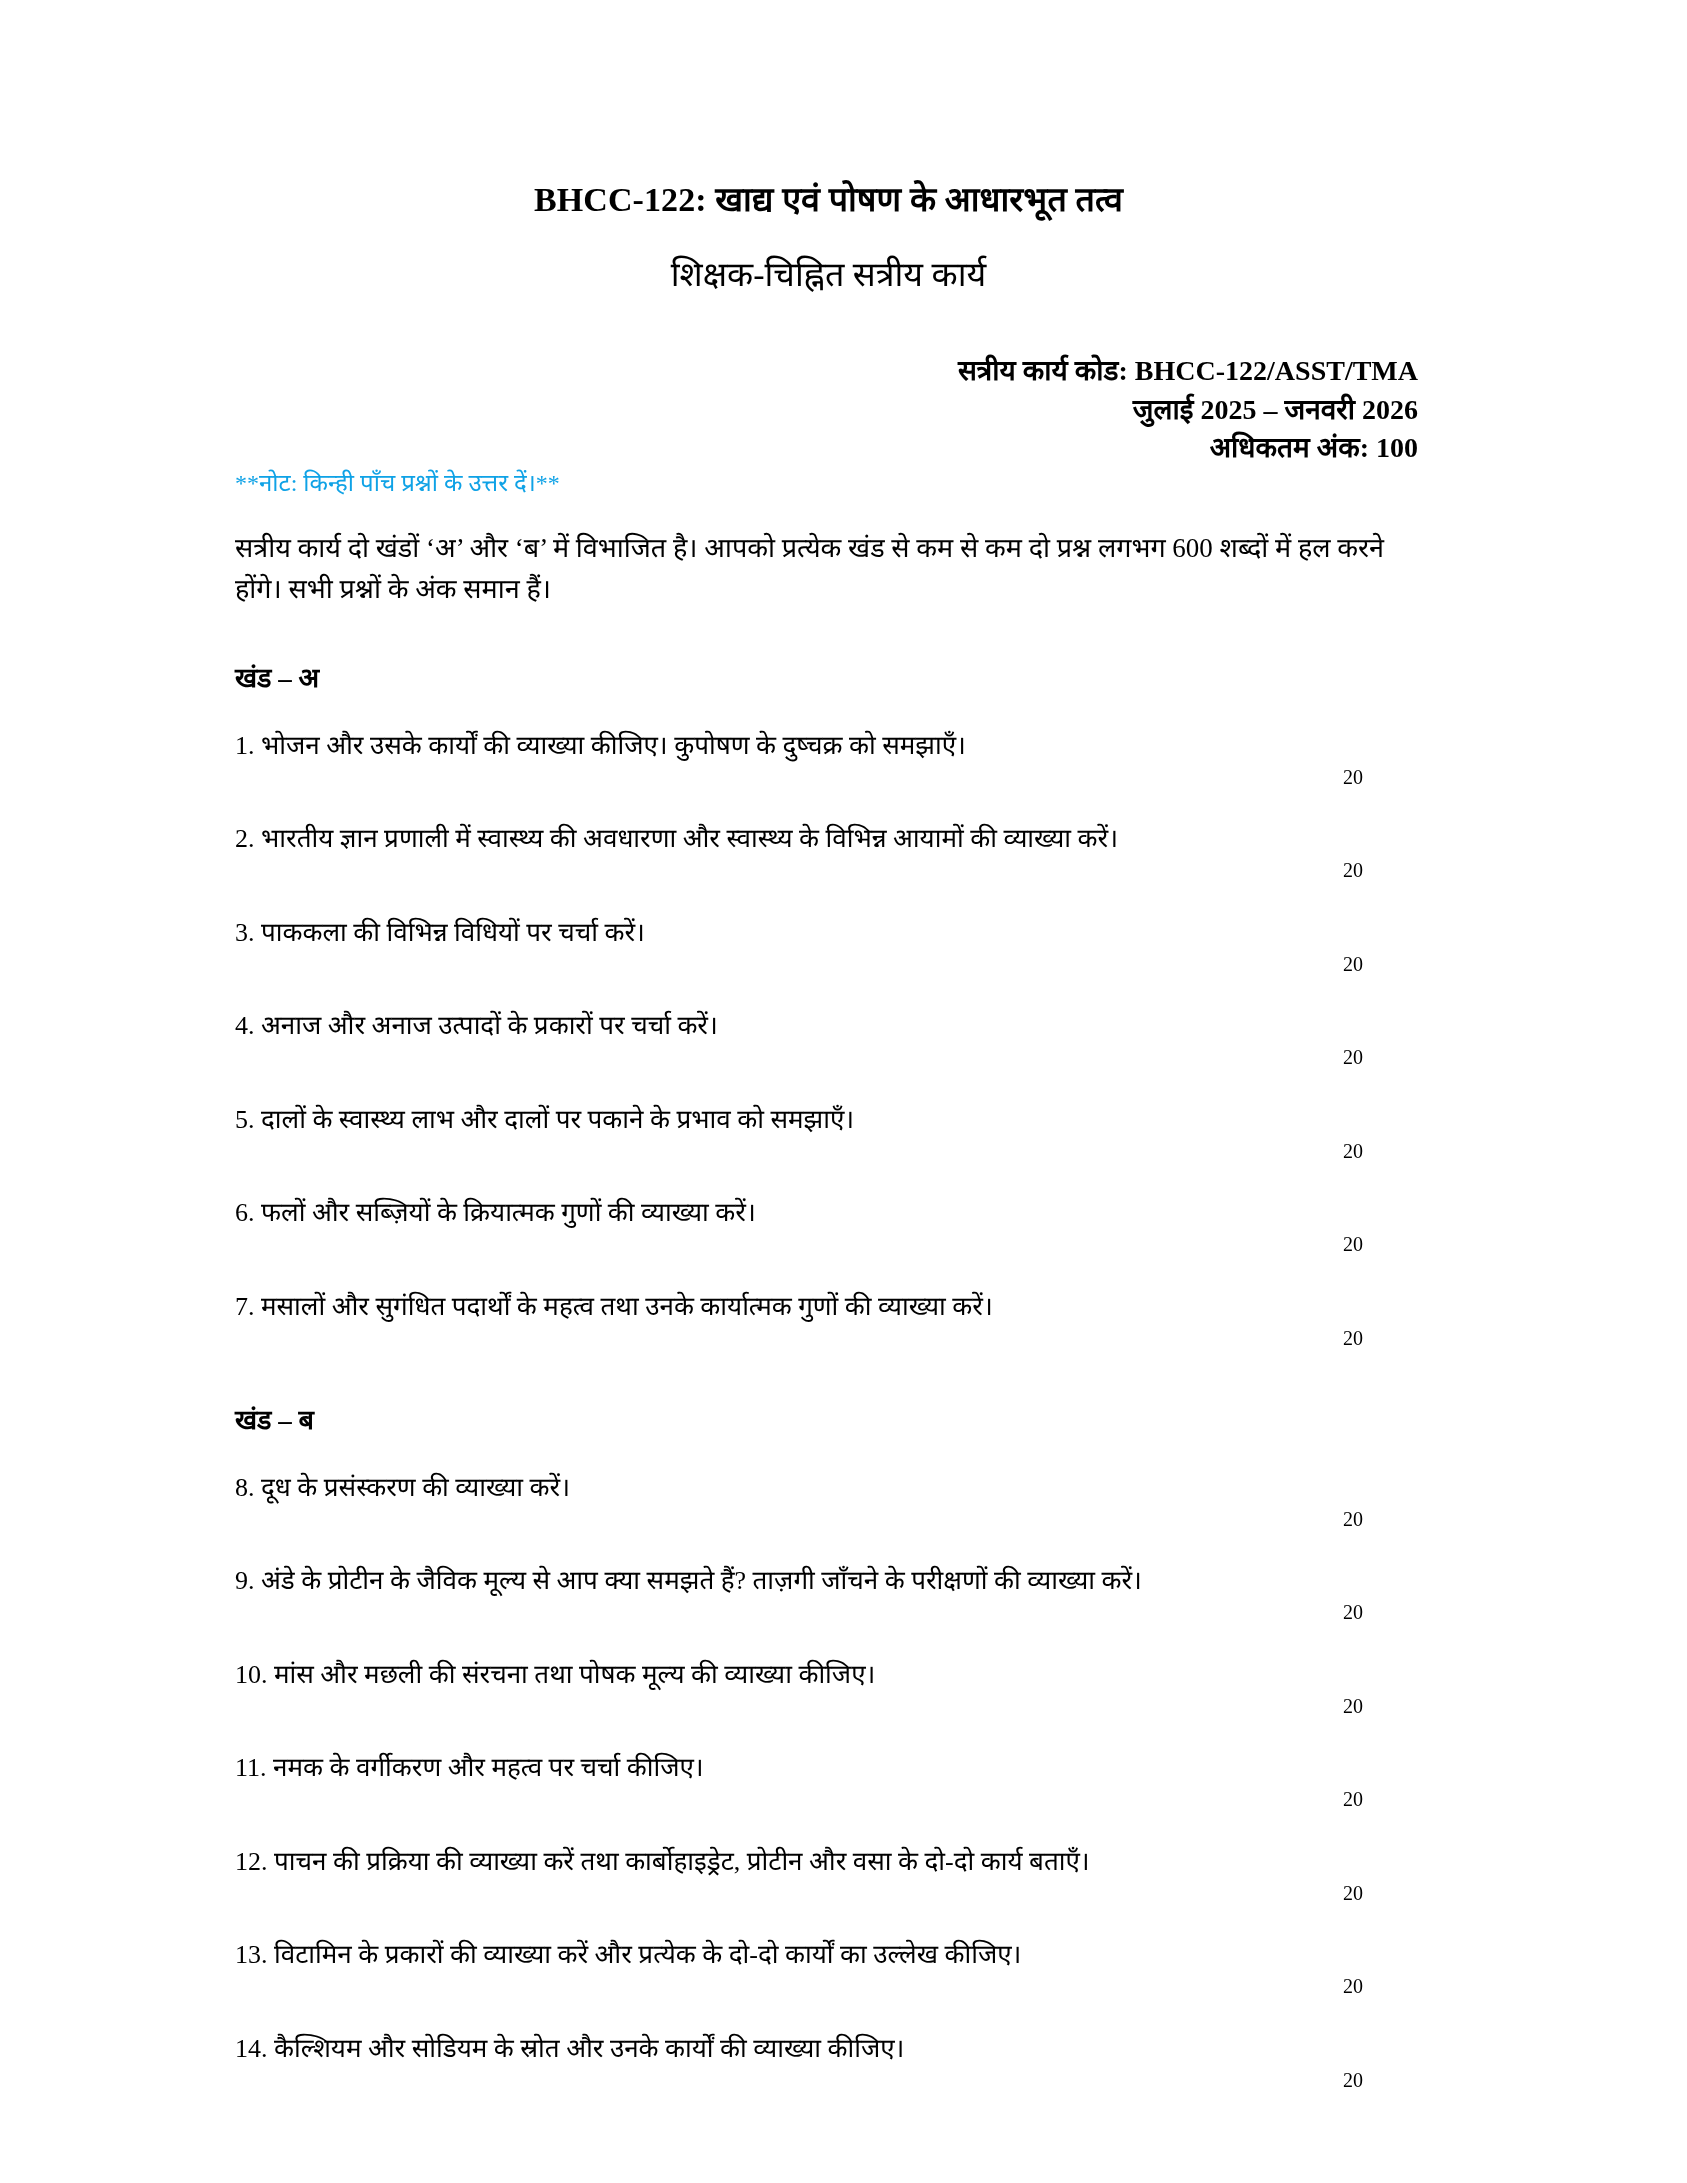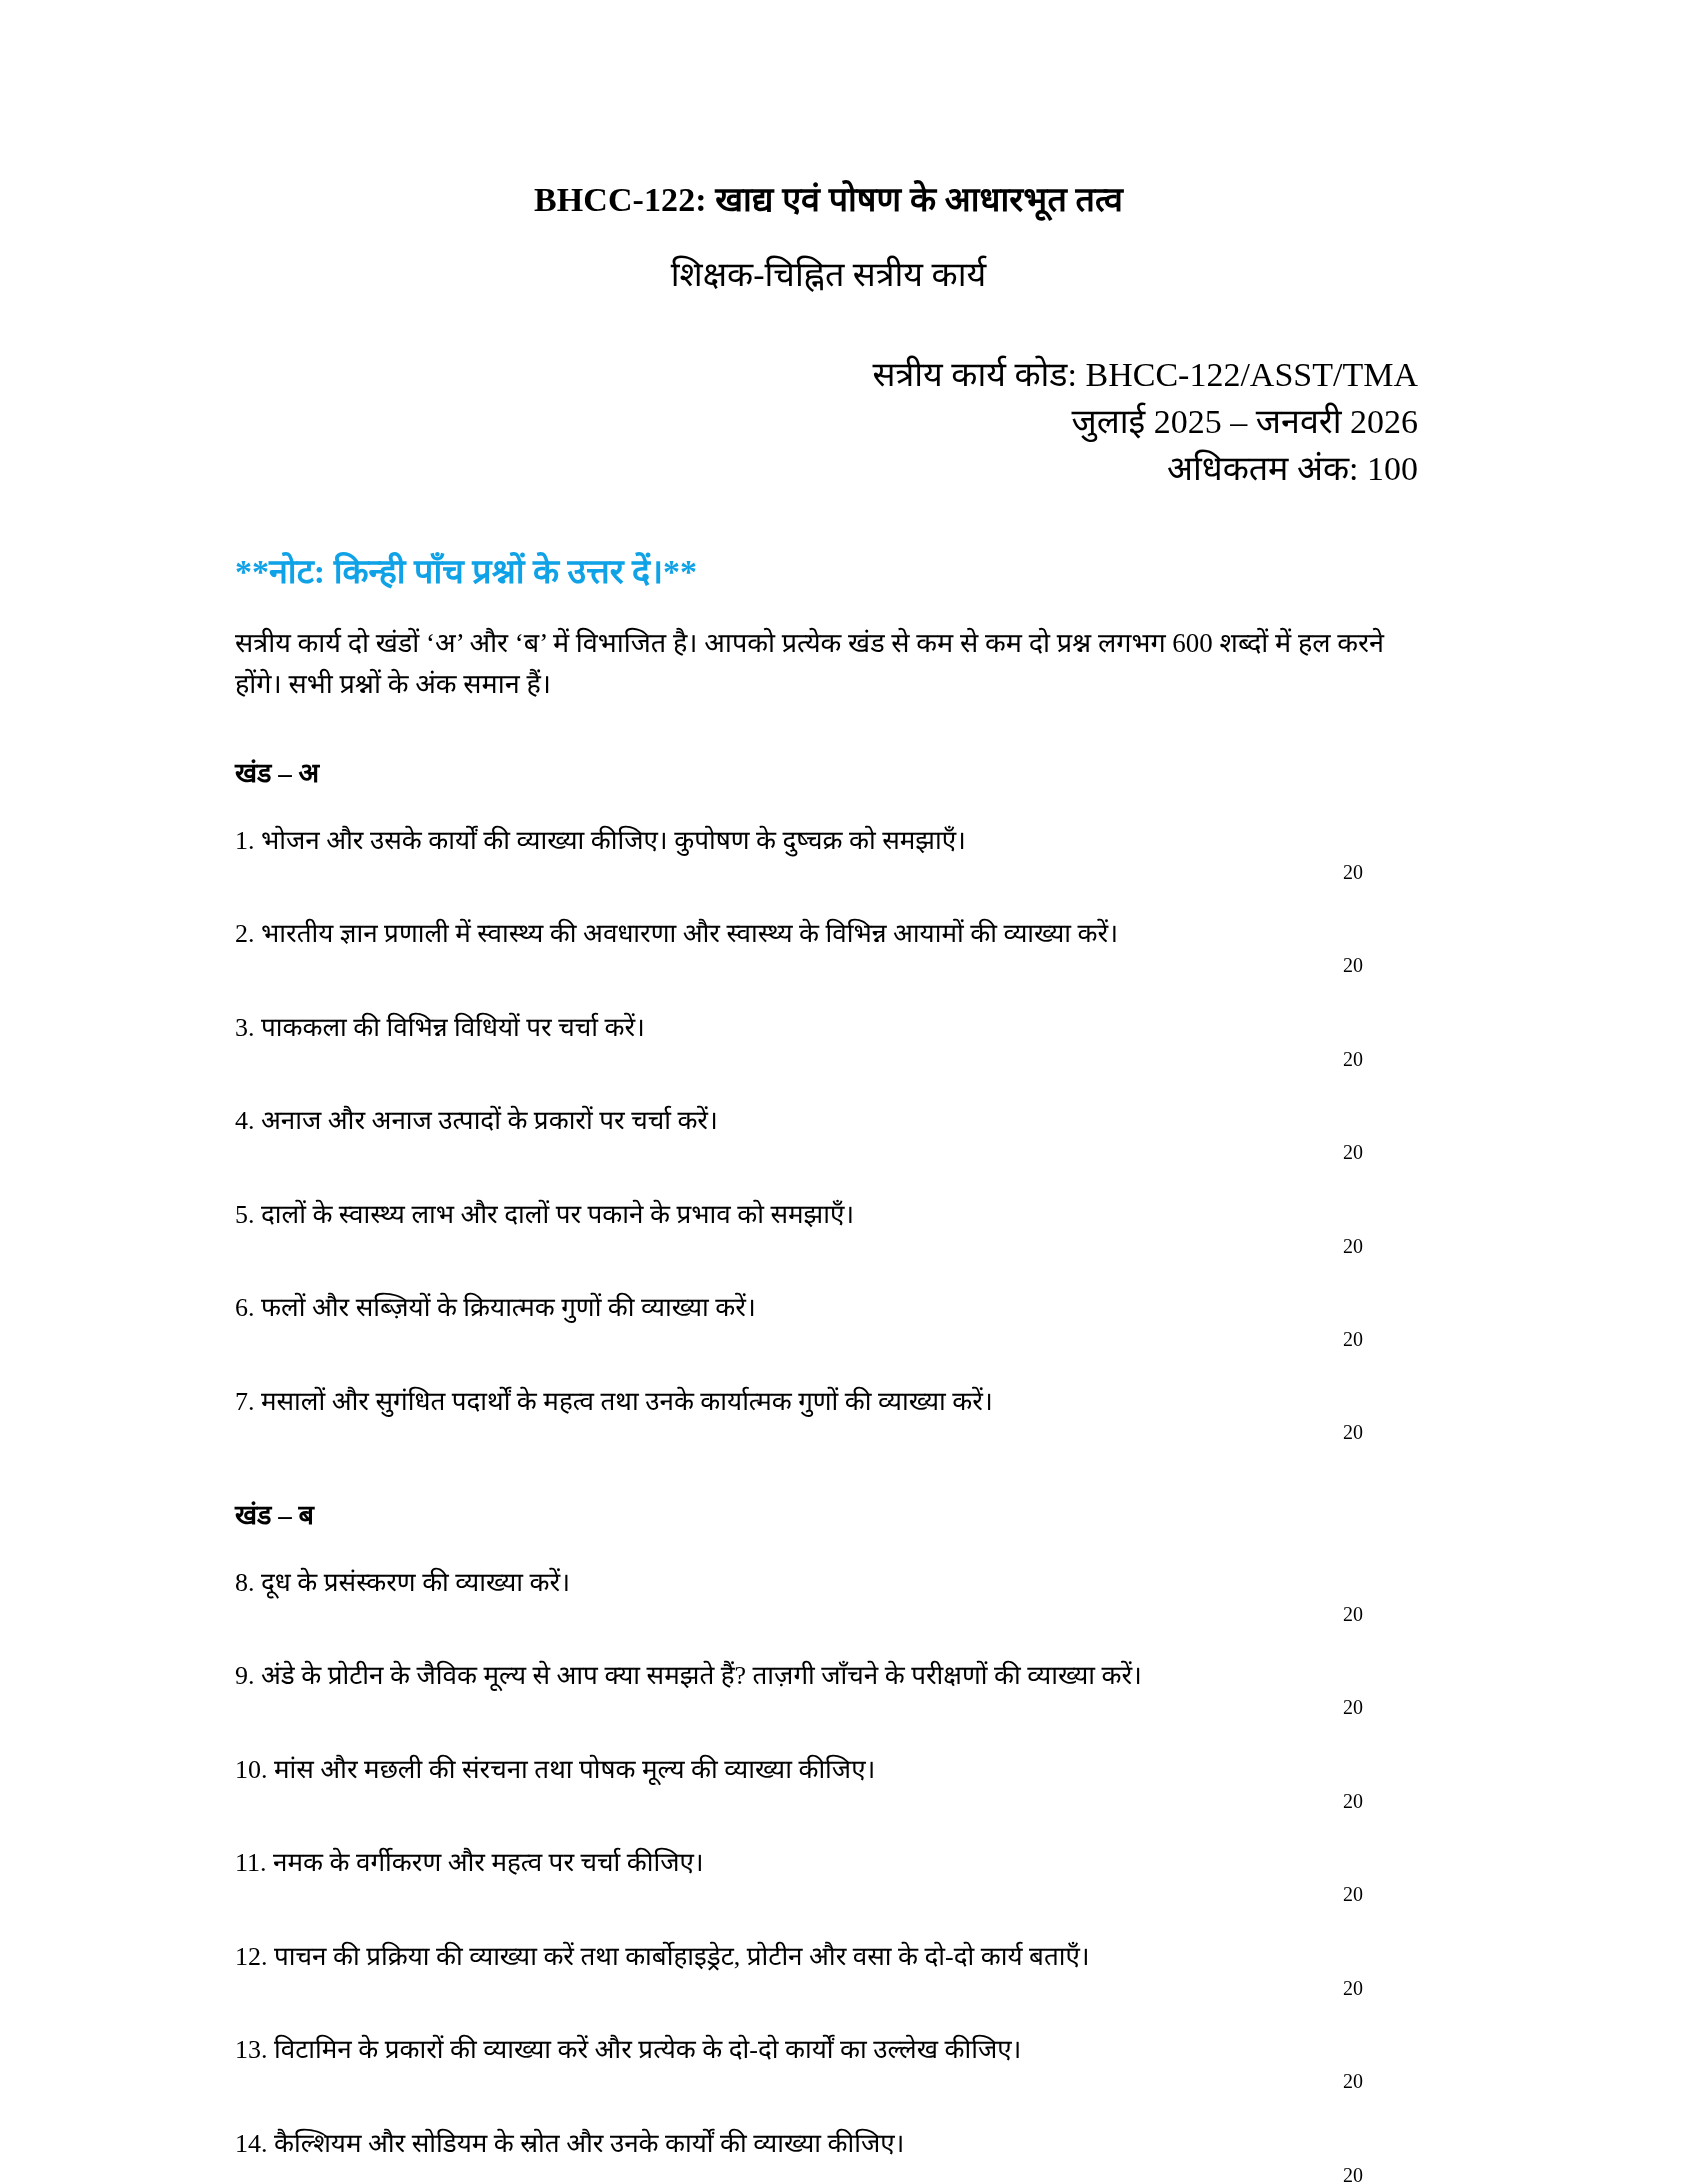--- a/index.html
+++ b/index.html
@@ -44,32 +44,31 @@
     margin: 32px 0 0 0;
   }
 
   
   .meta-block {
     text-align: right;
     margin-top: 56px;
     padding-right: 4px;
   }
   .meta-line {
-    font-size: 34px;
+    font-size: 28px;
+    font-weight: bold;
+    line-height: 1.38;
+    margin: 0;
+    white-space: nowrap;
+  }
+
+  
+  .note-line {
+    font-size: 24px;
     font-weight: normal;
-    line-height: 1.38;
-    margin: 0;
-    white-space: nowrap;
-  }
-
-  
-  .note-line {
-    margin-top: 57px;
-    font-size: 34px;
-    font-weight: bold;
     color: #0FA2E6;
     line-height: 1.3;
   }
 
   
   .intro {
     margin-top: 29px;
     font-size: 27px;
     font-weight: normal;
     line-height: 1.52;

